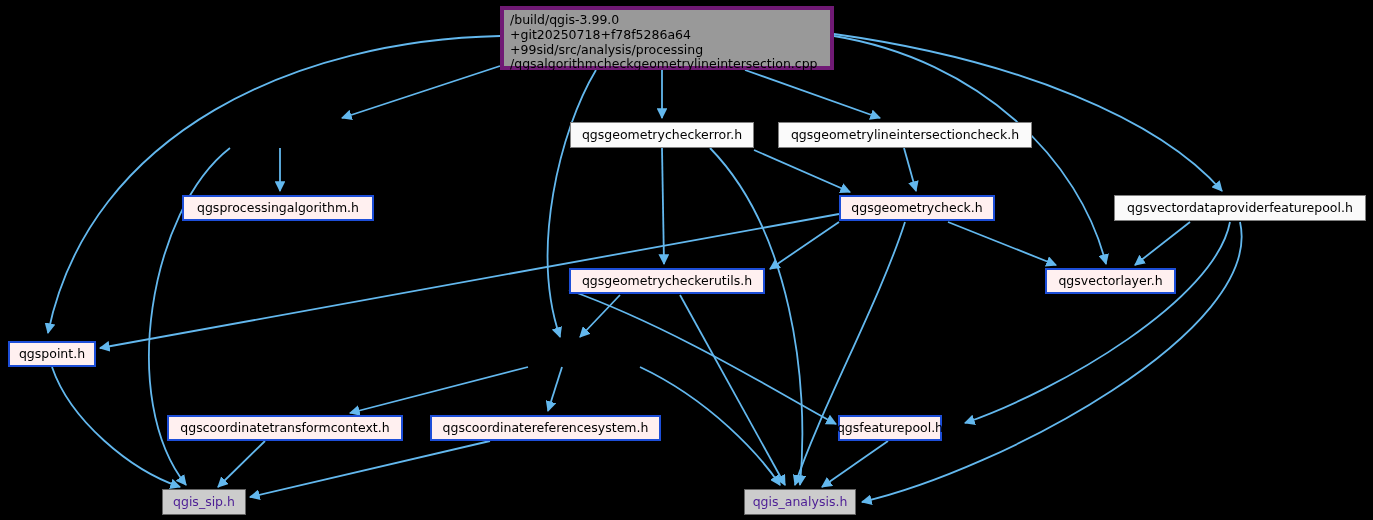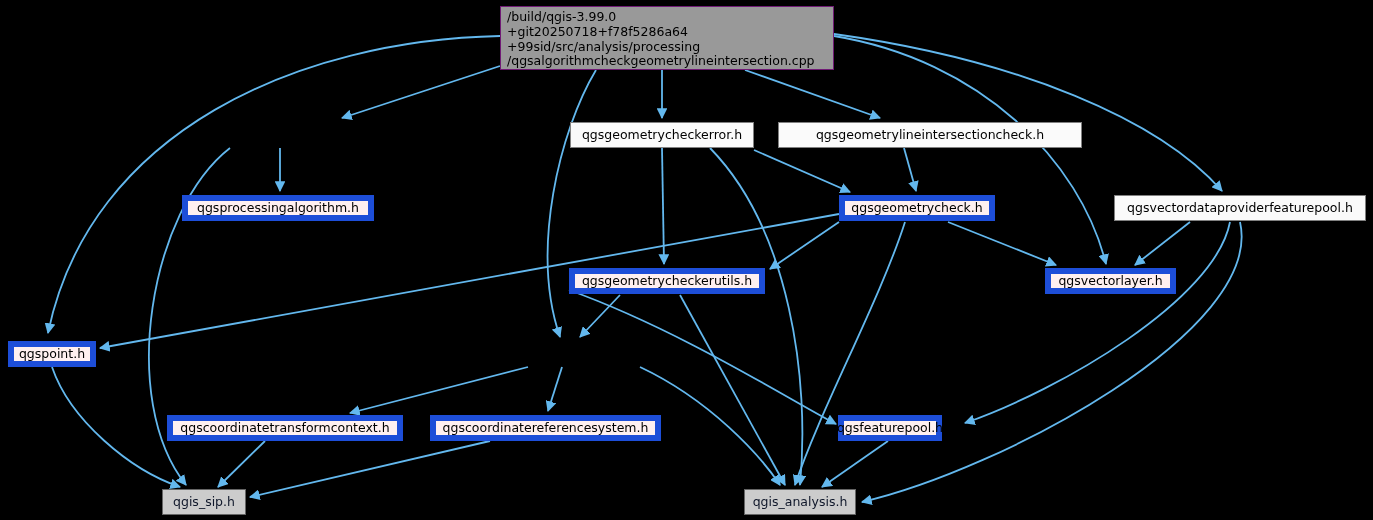--- a/index.html
+++ b/index.html
@@ -3,30 +3,30 @@
 <meta charset="utf-8">
 <style>
   html,body{margin:0;padding:0;background:#000;}
   #canvas{position:relative;width:1373px;height:520px;background:#000;overflow:hidden;
           font-family:"DejaVu Sans","Liberation Sans",sans-serif;}
   svg.edges{position:absolute;left:0;top:0;width:1373px;height:520px;pointer-events:none;}
   .node{position:absolute;box-sizing:border-box;display:flex;align-items:center;
         justify-content:center;white-space:pre;line-height:1.18;}
   .node .lbl{display:block;text-align:left;}
   
-  .n-root{background:#999999;border:1px solid #701a75;color:#000;font-size:12.5px;
+  .n-root{background:#999999;border:4px solid #701a75;color:#000;font-size:12.5px;
           padding:3px 6px 4px 6px;align-items:flex-start;justify-content:flex-start;}
   
   .n-plain{background:#fafafa;border:1px solid #808080;color:#000;font-size:12.5px;
            padding:0 8px;height:26px;}
   
-  .n-red{background:#fff0f0;border:6px solid #1d4ed8;color:#000;font-size:12.5px;
+  .n-red{background:#fff0f0;border:2px solid #1d4ed8;color:#000;font-size:12.5px;
          padding:0 8px;height:26px;}
   
-  .n-grey{background:#cccccc;border:1px solid #666666;color:#0f172a;font-size:12.5px;
+  .n-grey{background:#cccccc;border:1px solid #666666;color:#4c1d95;font-size:12.5px;
           padding:0 8px;height:26px;}
 </style>
 </head>
 <body>
 
 <div id="canvas">
 
   <svg class="edges" viewBox="0 0 1373 520" xmlns="http://www.w3.org/2000/svg">
     <defs>
       <marker id="ah" viewBox="0 0 10 10" refX="9" refY="5" markerWidth="6" markerHeight="6" orient="auto-start-reverse">
@@ -106,21 +106,21 @@
 
 
   <div class="node n-red" style="left:182px;top:195px;width:192px;">
     <span class="lbl">qgsprocessingalgorithm.h</span>
   </div>
 
   <div class="node n-plain" style="left:570px;top:122px;width:184px;">
     <span class="lbl">qgsgeometrycheckerror.h</span>
   </div>
 
-  <div class="node n-plain" style="left:778px;top:122px;width:304px;">
+  <div class="node n-plain" style="left:778px;top:122px;width:254px;">
     <span class="lbl">qgsgeometrylineintersectioncheck.h</span>
   </div>
 
   <div class="node n-red" style="left:839px;top:195px;width:156px;">
     <span class="lbl">qgsgeometrycheck.h</span>
   </div>
 
   <div class="node n-plain" style="left:1114px;top:195px;width:252px;">
     <span class="lbl">qgsvectordataproviderfeaturepool.h</span>
   </div>

